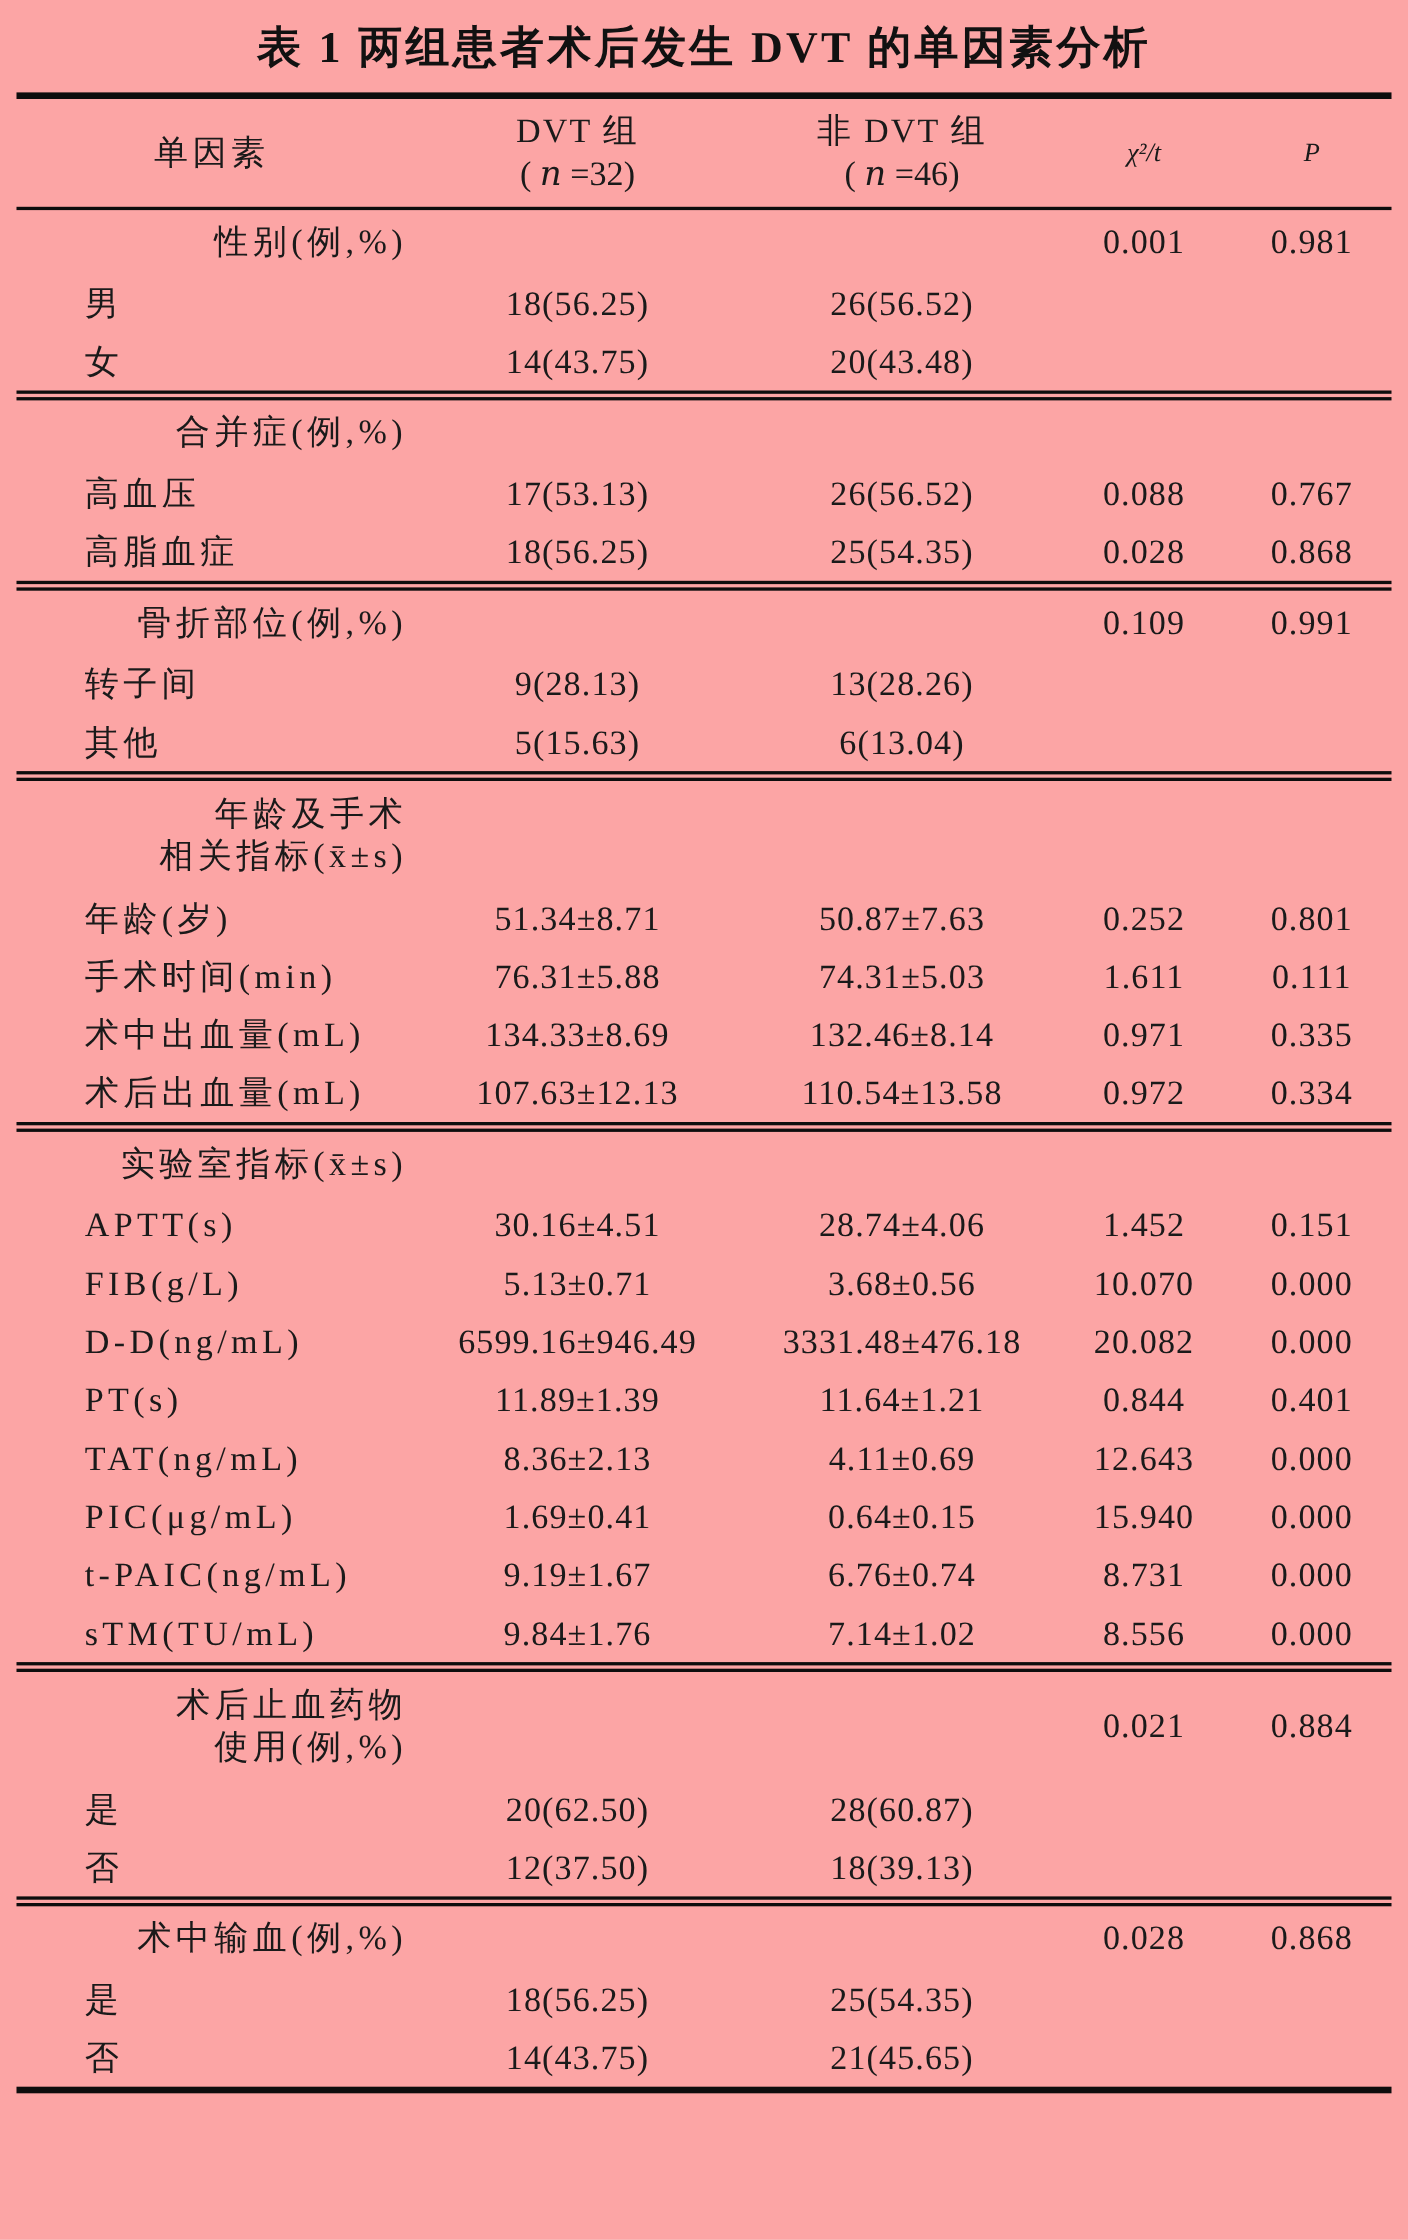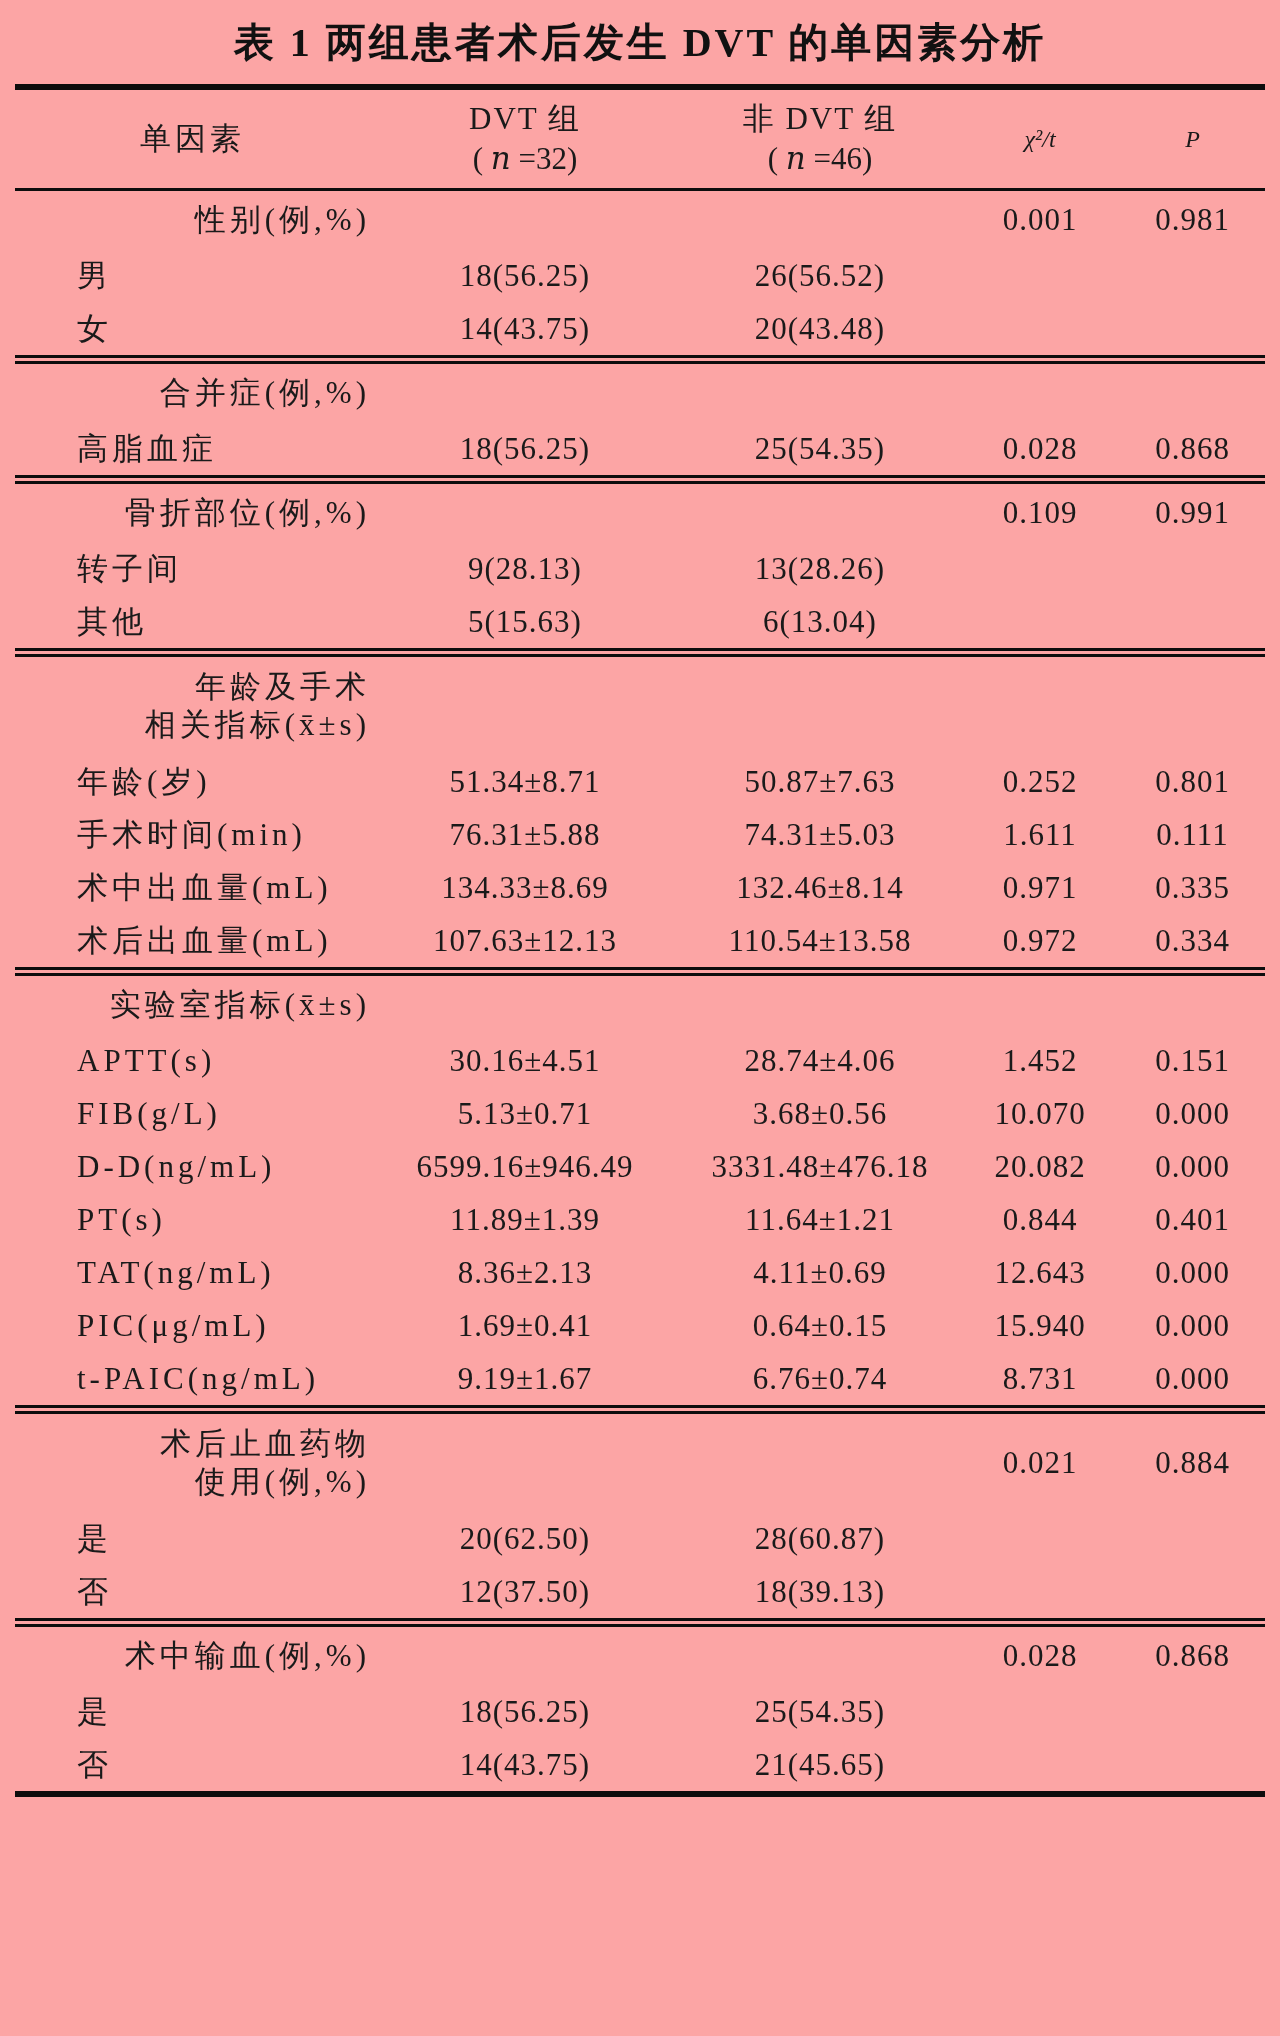--- a/index.html
+++ b/index.html
@@ -122,20 +122,27 @@
 
     <tbody class="sect">
       <tr class="sec">
         <td class="lbl lbl-section">合并症(例,%)</td>
         <td class="num"></td>
         <td class="num"></td>
         <td class="num"></td>
         <td class="num"></td>
       </tr>
       <tr class="item">
+        <td class="lbl lbl-item">高血压</td>
+        <td class="num">17(53.13)</td>
+        <td class="num">26(56.52)</td>
+        <td class="num">0.088</td>
+        <td class="num">0.767</td>
+      </tr>
+      <tr class="item">
         <td class="lbl lbl-item">高脂血症</td>
         <td class="num">18(56.25)</td>
         <td class="num">25(54.35)</td>
         <td class="num">0.028</td>
         <td class="num">0.868</td>
       </tr>
     </tbody>
 
     <tbody class="sect">
       <tr class="sec">
@@ -250,20 +257,27 @@
         <td class="num">15.940</td>
         <td class="num">0.000</td>
       </tr>
       <tr class="item">
         <td class="lbl lbl-item">t-PAIC(ng/mL)</td>
         <td class="num">9.19±1.67</td>
         <td class="num">6.76±0.74</td>
         <td class="num">8.731</td>
         <td class="num">0.000</td>
       </tr>
+      <tr class="item">
+        <td class="lbl lbl-item">sTM(TU/mL)</td>
+        <td class="num">9.84±1.76</td>
+        <td class="num">7.14±1.02</td>
+        <td class="num">8.556</td>
+        <td class="num">0.000</td>
+      </tr>
     </tbody>
 
     <tbody class="sect">
       <tr class="sec2">
         <td class="lbl lbl-section">术后止血药物
 使用(例,%)</td>
         <td class="num"></td>
         <td class="num"></td>
         <td class="num">0.021</td>
         <td class="num">0.884</td>

